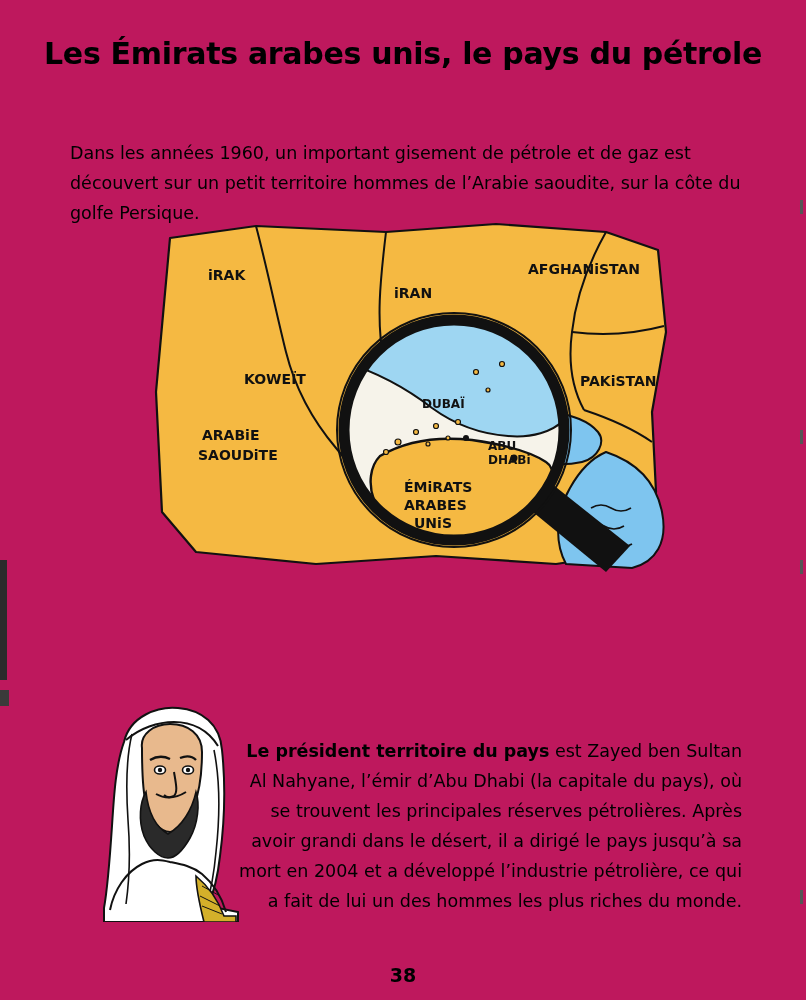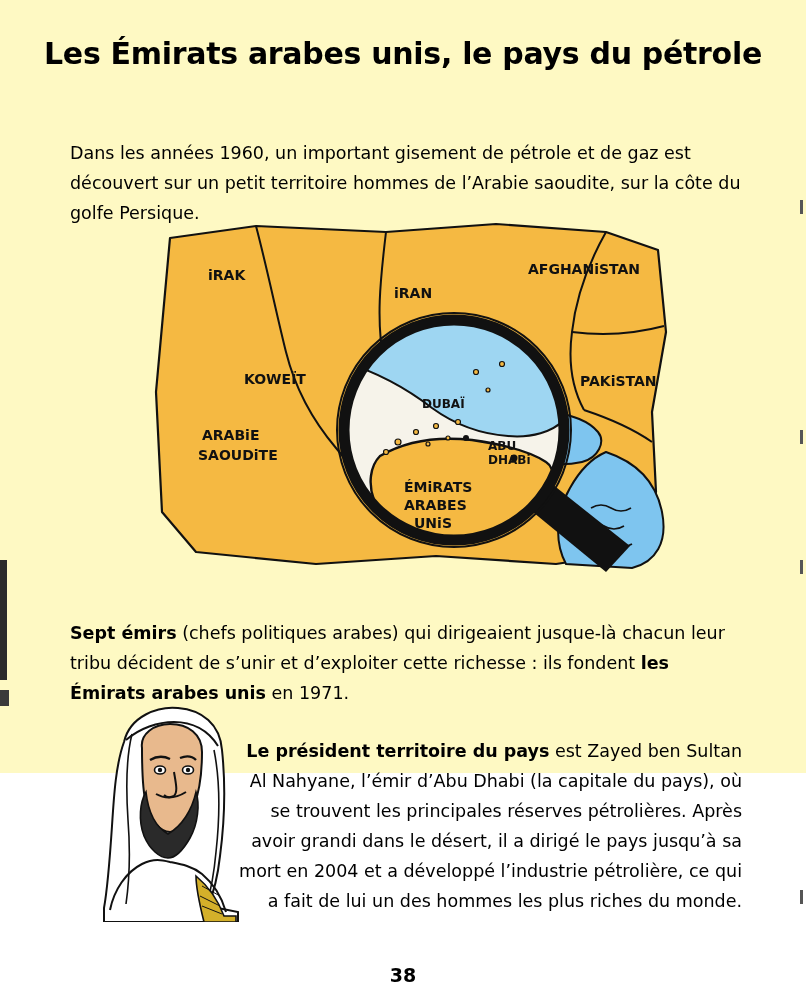--- a/index.html
+++ b/index.html
@@ -12,22 +12,22 @@
     height: 1000px;
     position: relative;
     font-family: "DejaVu Sans", sans-serif;
     color: #000000;
     overflow: hidden;
   }
   .page {
     position: absolute;
     left: 0; top: 0;
     width: 806px;
-    height: 773px;
-    background: #fef9c3;
+    height: 1000px;
+    background: #be185d;
   }
 
   
   .edge-mark {
     position: absolute;
     background: #1c1c1c;
   }
   .edge-left-bar {
     left: 0;
     top: 560px;
@@ -206,23 +206,20 @@
           <text x="268" y="298" font-size="14">ARABES</text>
           <text x="278" y="316" font-size="14">UNiS</text>
         </g>
       </g>
 
       <circle cx="318" cy="218" r="110" fill="none" stroke="#111111" stroke-width="11"></circle>
       <circle cx="318" cy="218" r="117" fill="none" stroke="#111111" stroke-width="2"></circle>
     </svg>
   </div>
 
-  <p class="para para-sept">
-    <b>Sept émirs</b><span> (chefs politiques arabes) qui dirigeaient jusque-là chacun leur tribu décident de s’unir et d’exploiter cette richesse : ils fondent </span><b>les Émirats arabes unis</b><span> en 1971.</span>
-  </p>
 
   <div class="portrait">
     <svg width="150" height="216" viewBox="0 0 150 216" xmlns="http://www.w3.org/2000/svg">
 
       <path d="M28,36 C34,10 62,0 82,2 C106,4 124,18 126,44 C130,82 128,120 124,150 C122,168 118,186 112,200 L142,206 L142,216 L8,216 L8,202 C12,180 14,150 16,120 C18,88 20,58 28,36 Z" fill="#ffffff" stroke="#111" stroke-width="2"></path>
 
       <path d="M46,42 C44,28 58,18 74,18 C92,18 106,28 106,46 C106,66 104,84 98,100 C92,116 82,126 74,126 C64,126 54,114 50,98 C46,82 46,60 46,42 Z" fill="#e8b98d" stroke="#111" stroke-width="2"></path>
 
       <path d="M30,34 C44,22 62,16 78,16 C96,16 112,24 122,40" fill="none" stroke="#111" stroke-width="2"></path>
       <path d="M36,28 C30,52 30,84 32,114 C34,140 34,170 30,198" fill="none" stroke="#111" stroke-width="1.6"></path>

